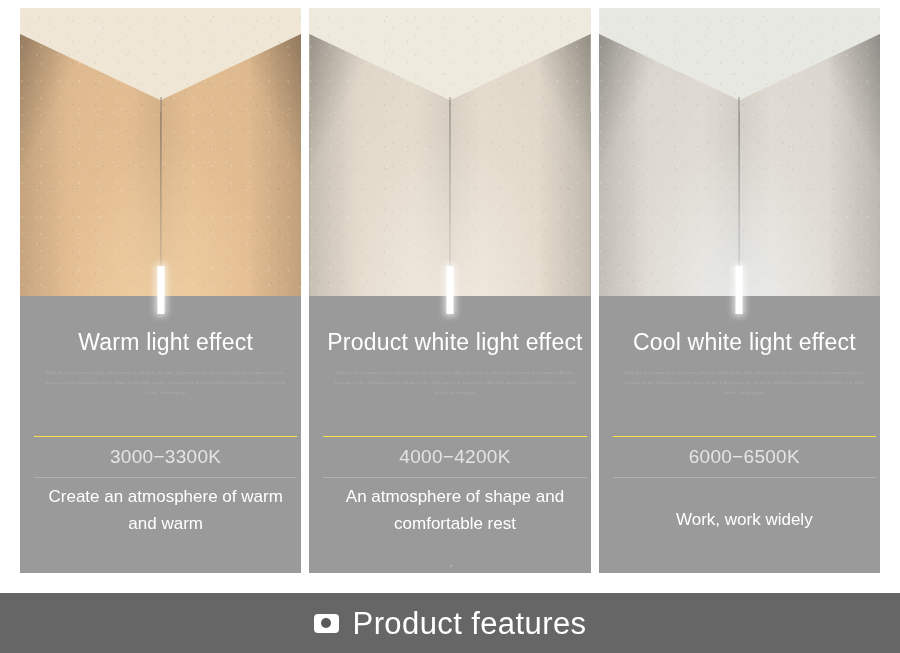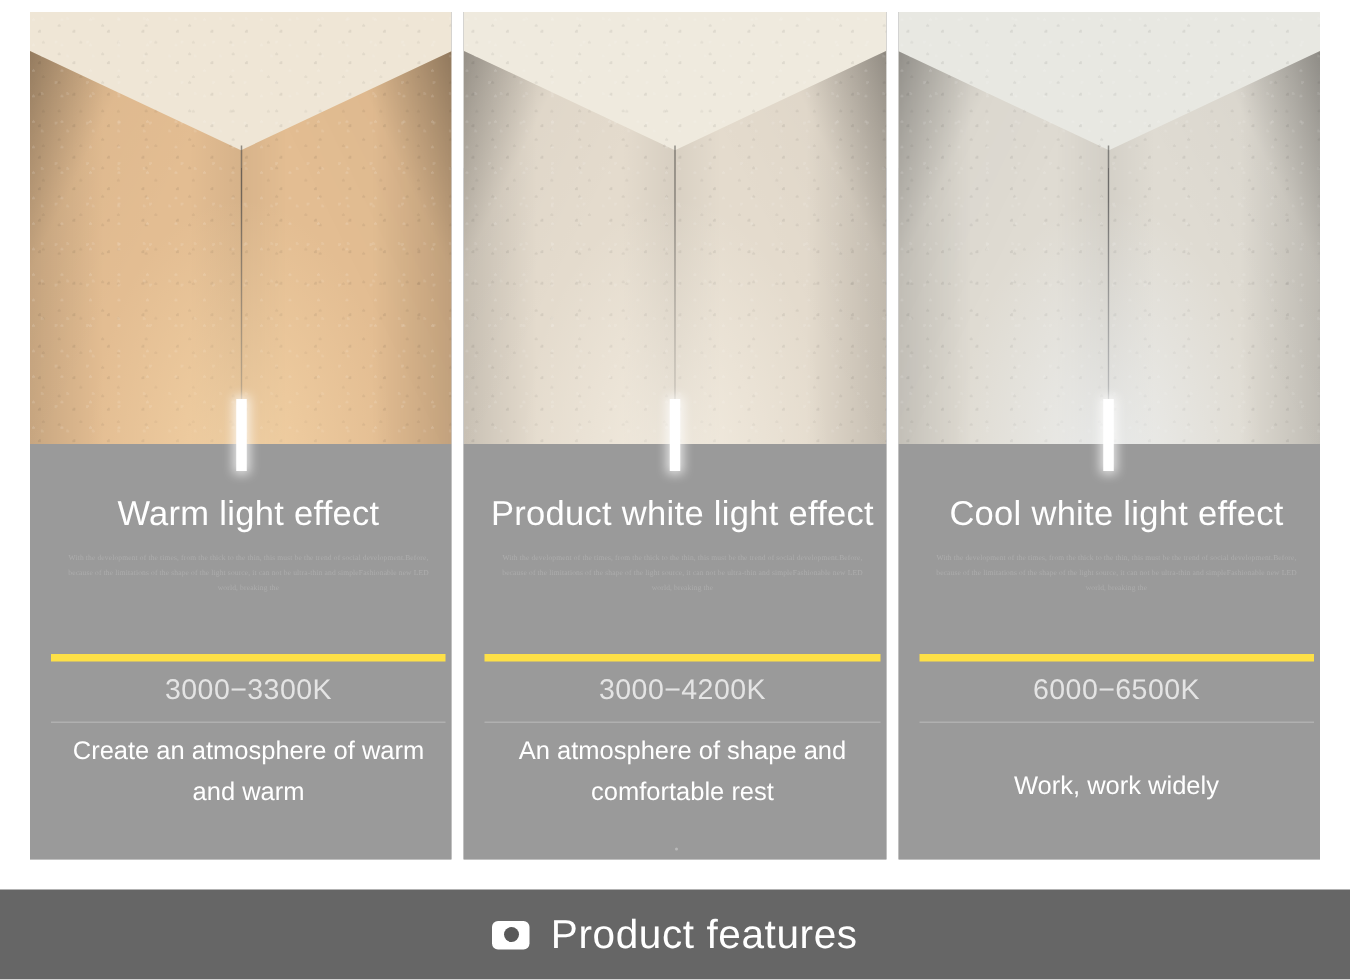--- a/index.html
+++ b/index.html
@@ -175,21 +175,21 @@
     font-size: 5px;
     line-height: 2.0;
     font-family: "Liberation Serif", serif;
     letter-spacing: .1px;
     padding: 0 10px;
   }
 
   .temp-wrap {
     margin-top: 38px;
     padding: 9px 18px;
-    border-top: 5px solid #fde047;
+    border-top: 1px solid #fde047;
     border-bottom: 1px solid #b0b0b0;
   }
   .temp {
     color: #e4e4e4;
     font-size: 19px;
     font-weight: 400;
     letter-spacing: .3px;
   }
 
   .caption {
@@ -229,21 +229,21 @@
   .feature-icon i {
     display: block;
     width: 10px;
     height: 10px;
     border-radius: 50%;
     background: #595959;
   }
 
   .footer-title {
     color: #ffffff;
-    font-size: 27px;
+    font-size: 31px;
     font-weight: 400;
     letter-spacing: .4px;
     line-height: 1;
   }
 
   .stray-dot {
     position: absolute;
     left: 50%;
     bottom: 6px;
     width: 2px;
@@ -286,21 +286,21 @@
         <div class="wall-right"></div>
         <div class="corner-seam"></div>
         <div class="texture"></div>
         <div class="glow"></div>
       </div>
       <div class="led-strip"></div>
       <div class="info">
         <div class="panel-title">Product white light effect</div>
         <div class="panel-desc">With the development of the times, from the thick to the thin, this must be the trend of social development.Before, because of the limitations of the shape of the light source, it can not be ultra-thin and simpleFashionable new LED world, breaking the</div>
         <div class="temp-wrap">
-          <div class="temp">3000−4200K</div>
+          <div class="temp">4000−4200K</div>
         </div>
         <div class="caption">An atmosphere of shape and comfortable rest</div>
         <div class="stray-dot"></div>
       </div>
     </div>
 
     <div class="panel" style="--wall:#dfdbd2; --ceil:#e8e8e2; --glow:rgba(245,250,255,0.60);">
       <div class="photo">
         <div class="ceiling"></div>
         <div class="wall-left"></div>

